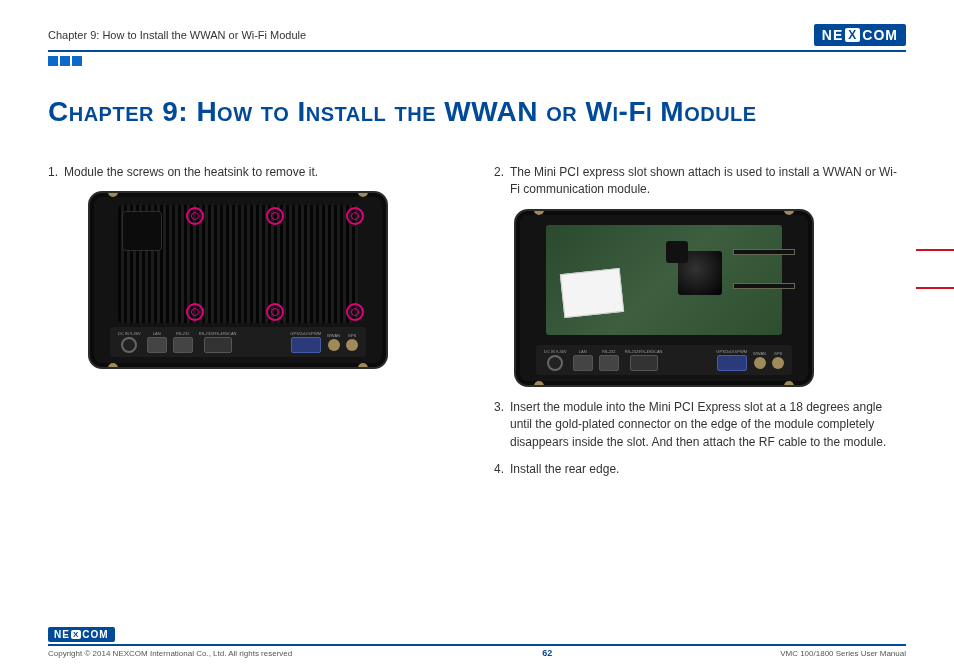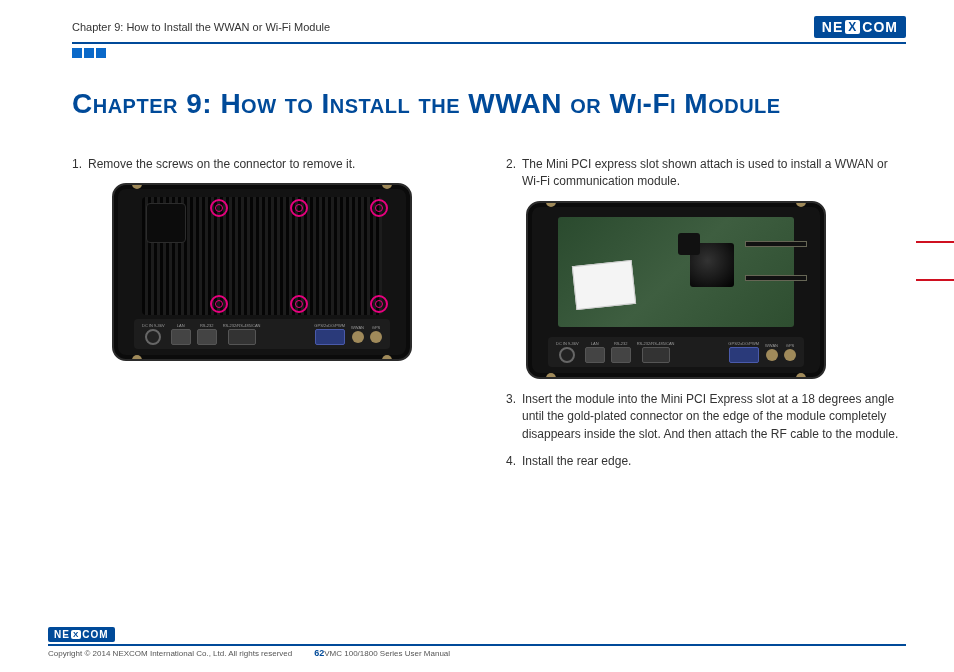--- a/index.html
+++ b/index.html
@@ -6,22 +6,21 @@
   body {
     width: 954px;
     height: 672px;
     font-family: Arial, Helvetica, sans-serif;
     background: #fff;
     color: #333;
     position: relative;
     overflow: hidden;
   }
   .page {
-    padding: 16px 48px 0 48px;
-    margin-left: 24px;
+    padding: 24px 48px 0 48px;
   }
   .top-header {
     display: flex;
     align-items: center;
     justify-content: space-between;
     border-bottom: 2px solid #004a99;
     padding-bottom: 4px;
   }
   .top-header .chapter-ref {
     font-size: 11px;
@@ -216,20 +215,21 @@
     background: #fff;
     color: #004a99;
     padding: 0 2px;
     margin: 0 1px;
     border-radius: 2px;
     font-size: 8px;
   }
   .footer-bar {
     border-top: 2px solid #004a99;
     display: flex;
+    justify-content: space-between;
     align-items: center;
     font-size: 8px;
     color: #555;
     padding-top: 2px;
   }
   .footer-bar .center {
     color: #004a99;
     font-weight: bold;
     font-size: 9px;
     padding-left: 22px;
@@ -253,21 +253,21 @@
       <span></span>
   </div>
 
   <h1 class="chapter-title">Chapter 9: How to Install the WWAN or Wi-Fi Module</h1>
 
   <div class="columns">
 
     <div class="col">
       <div class="step">
         <div class="num">1.</div>
-        <div class="txt">Remove the screws on the connector to remove it.</div>
+        <div class="txt">Module the screws on the heatsink to remove it.</div>
       </div>
 
       <div class="device">
         <div class="device-body">
           <div class="antenna a1"></div>
           <div class="antenna a2"></div>
           <div class="antenna b1"></div>
           <div class="antenna b2"></div>
           <div class="heatsink"></div>
           <div class="corner-panel"></div>

